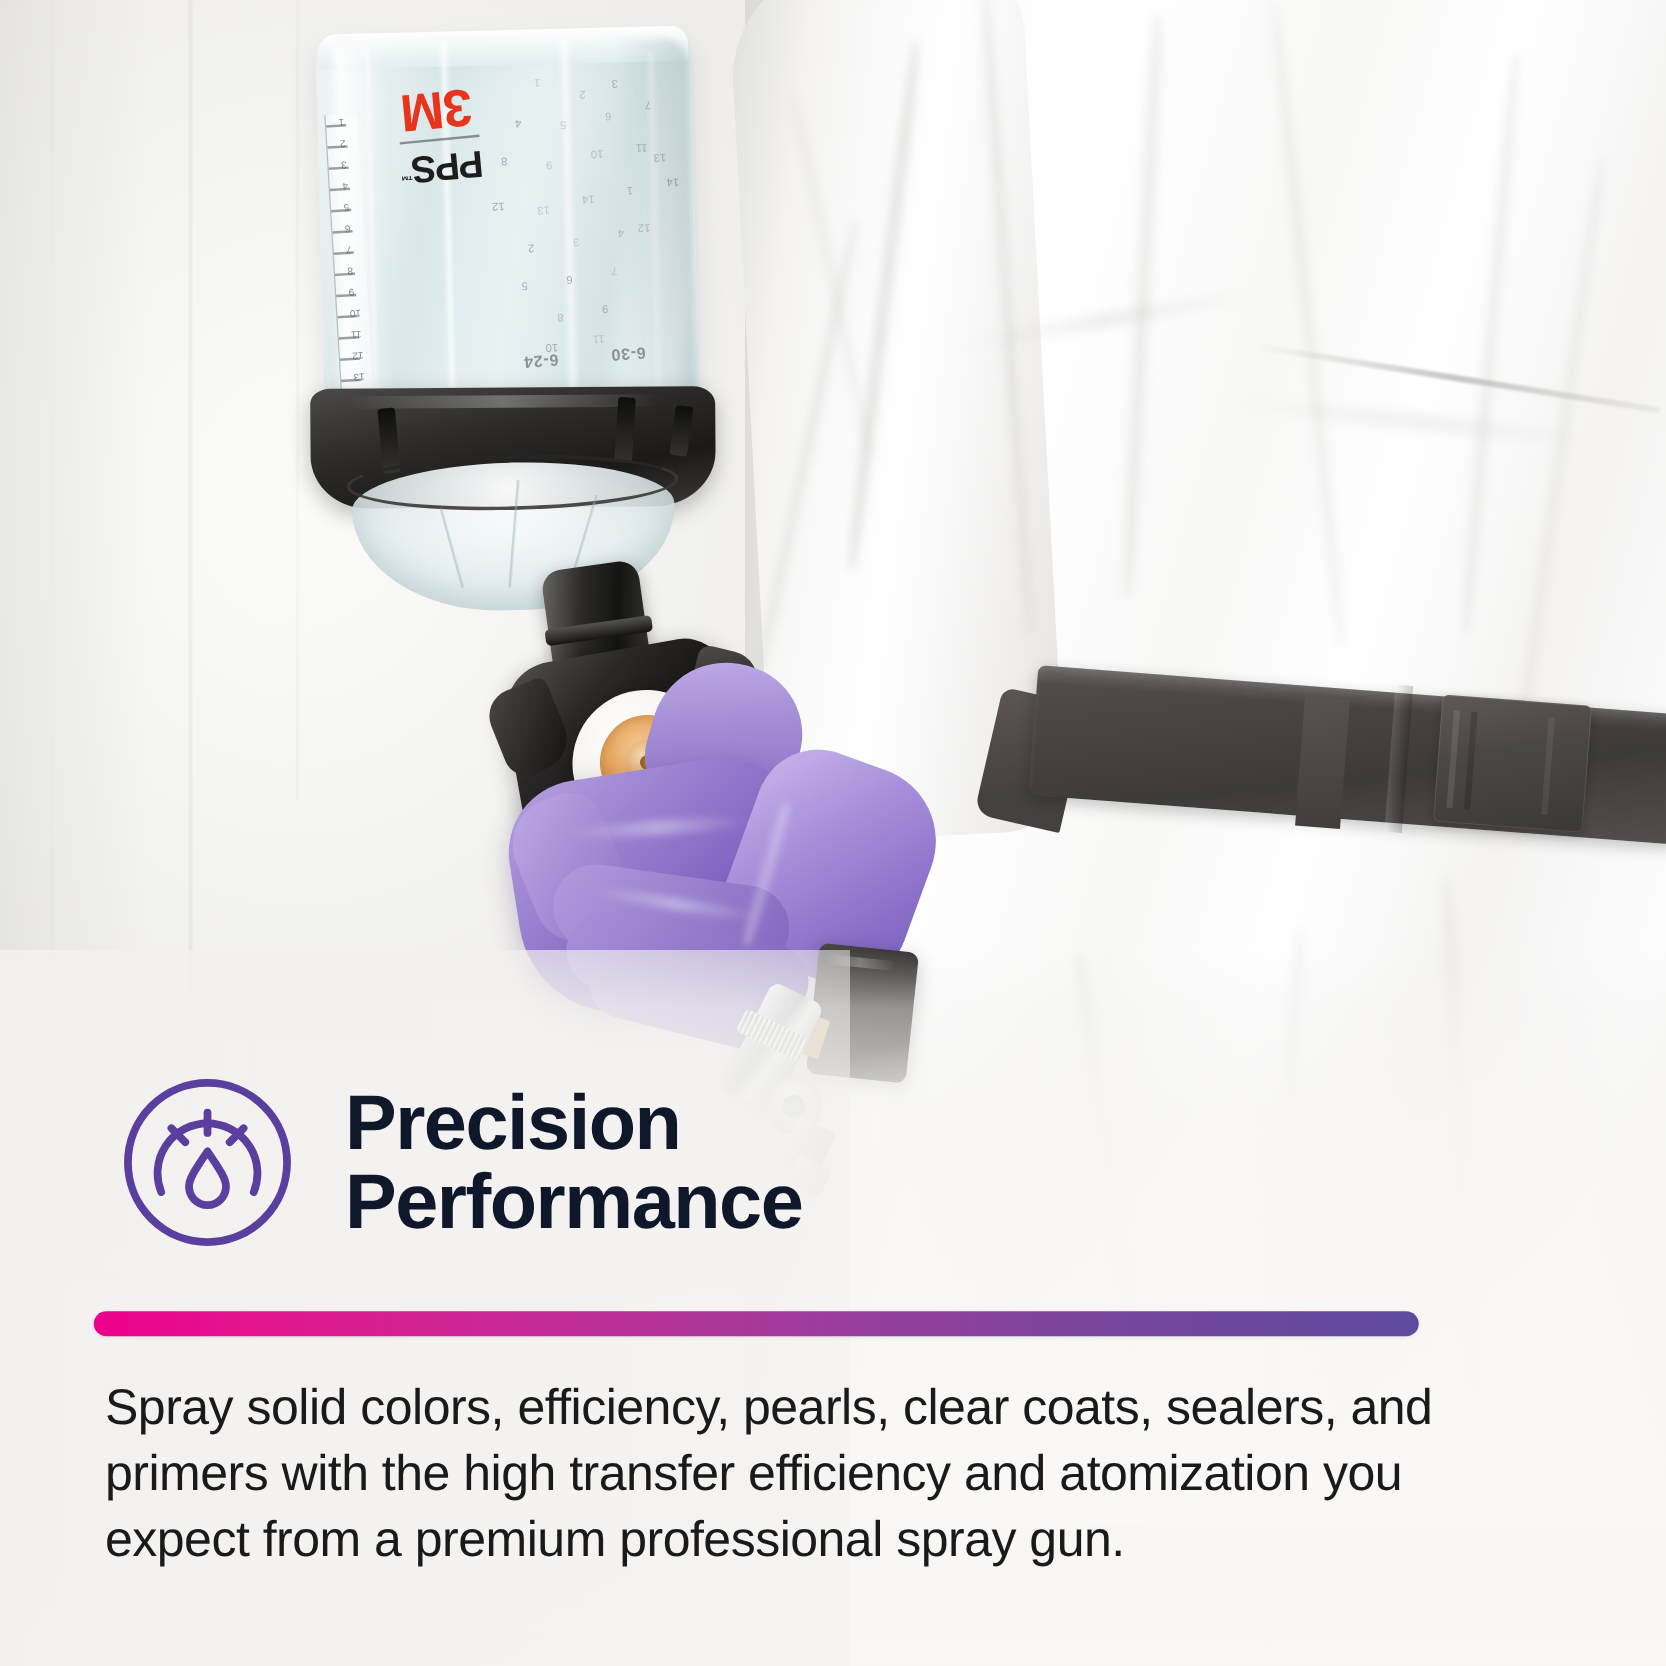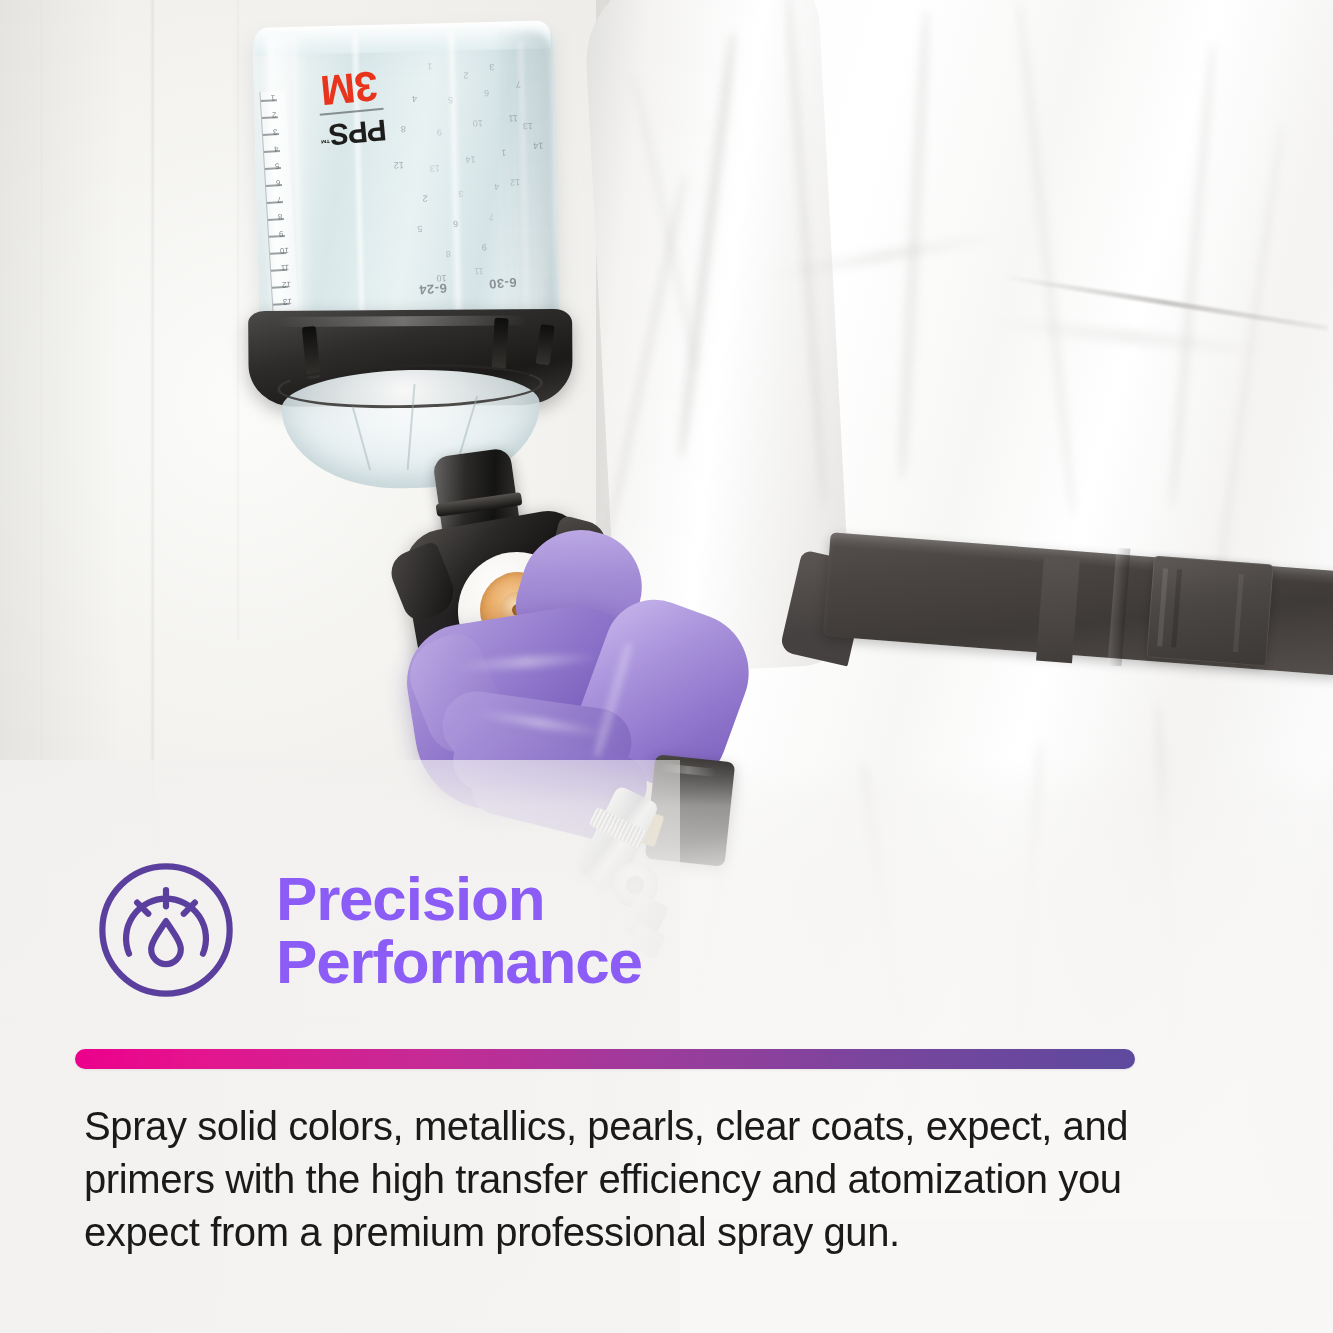--- a/index.html
+++ b/index.html
@@ -486,21 +486,21 @@
     position:absolute; left:92px; top:856px;
     display:flex; align-items:center; gap:36px;
   }
   .icon-badge { width:148px; height:148px; flex:0 0 148px; }
   .headline {
     font-family:"Liberation Sans", sans-serif;
     font-weight:bold;
     font-size:62px;
     line-height:1.02;
     letter-spacing:-1.2px;
-    color:#8b5cf6;
+    color:#0f172a;
     white-space:pre-line;
   }
 
   .divider-bar {
     position:absolute; left:75px; top:1049px;
     width:1060px; height:20px;
     border-radius:10px;
     background:linear-gradient(to right,#ec008c 0%,#e3158e 12%,#c62a95 33%,#9c3c9c 55%,#7a459d 75%,#5d4a9e 100%);
     box-shadow:0 1px 3px rgba(0,0,0,.08);
   }
@@ -691,15 +691,15 @@
       <line x1="30.5" y1="31.5" x2="38" y2="39" stroke="#5b3f9e" stroke-width="4.2" stroke-linecap="round"></line>
       <line x1="69.5" y1="31.5" x2="62" y2="39" stroke="#5b3f9e" stroke-width="4.2" stroke-linecap="round"></line>
       <path d="M50 44 C44 53 40 58.5 40 63 a10 10 0 0 0 20 0 C60 58.5 56 53 50 44 Z" fill="none" stroke="#5b3f9e" stroke-width="4.2" stroke-linejoin="round"></path>
     </svg>
     <div class="headline">Precision
 Performance</div>
   </div>
 
   <div class="divider-bar"></div>
 
-  <p class="body-copy">Spray solid colors, metallics, pearls, clear coats, expect, and primers with the high transfer efficiency and atomization you expect from a premium professional spray gun.</p>
+  <p class="body-copy">Spray solid colors, efficiency, pearls, clear coats, sealers, and primers with the high transfer efficiency and atomization you expect from a premium professional spray gun.</p>
 
 </div>
 
 </body></html>

